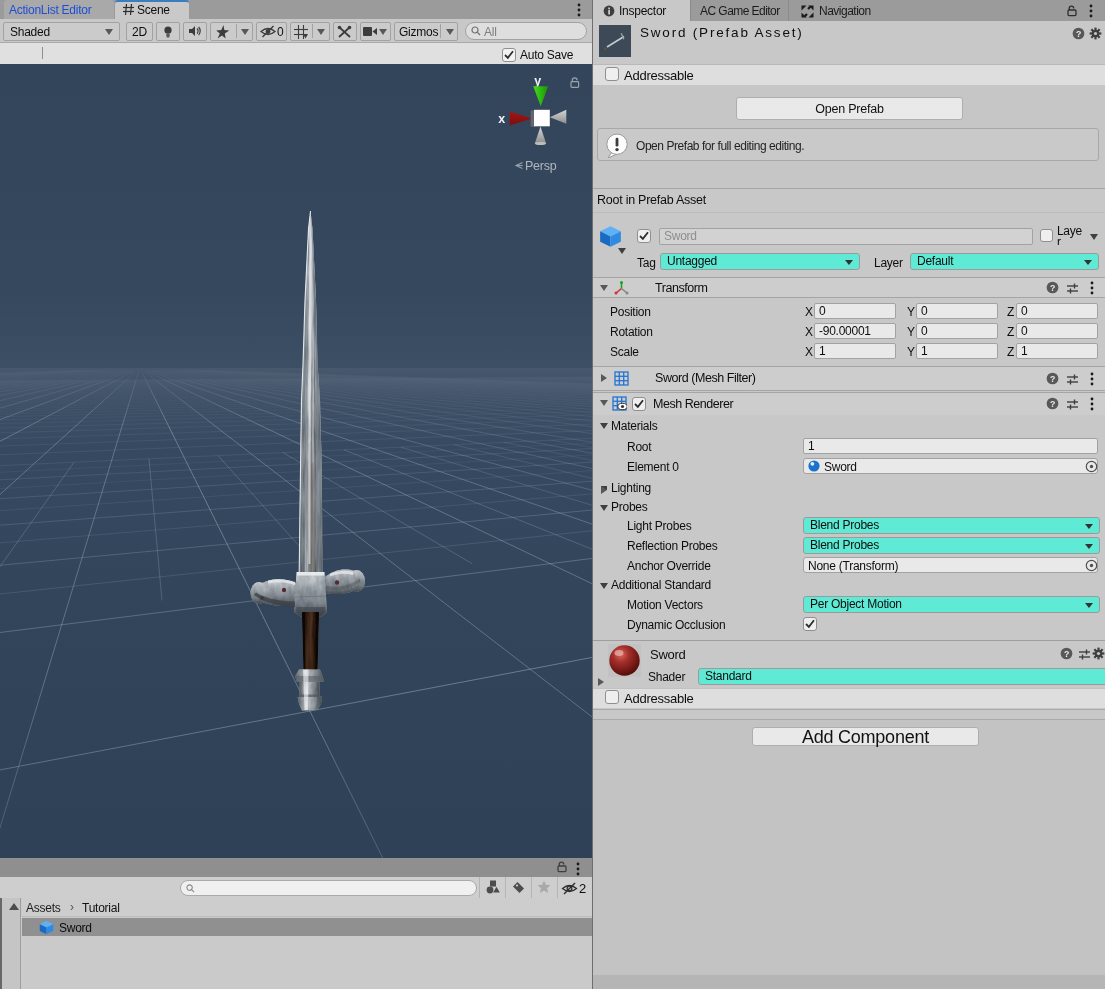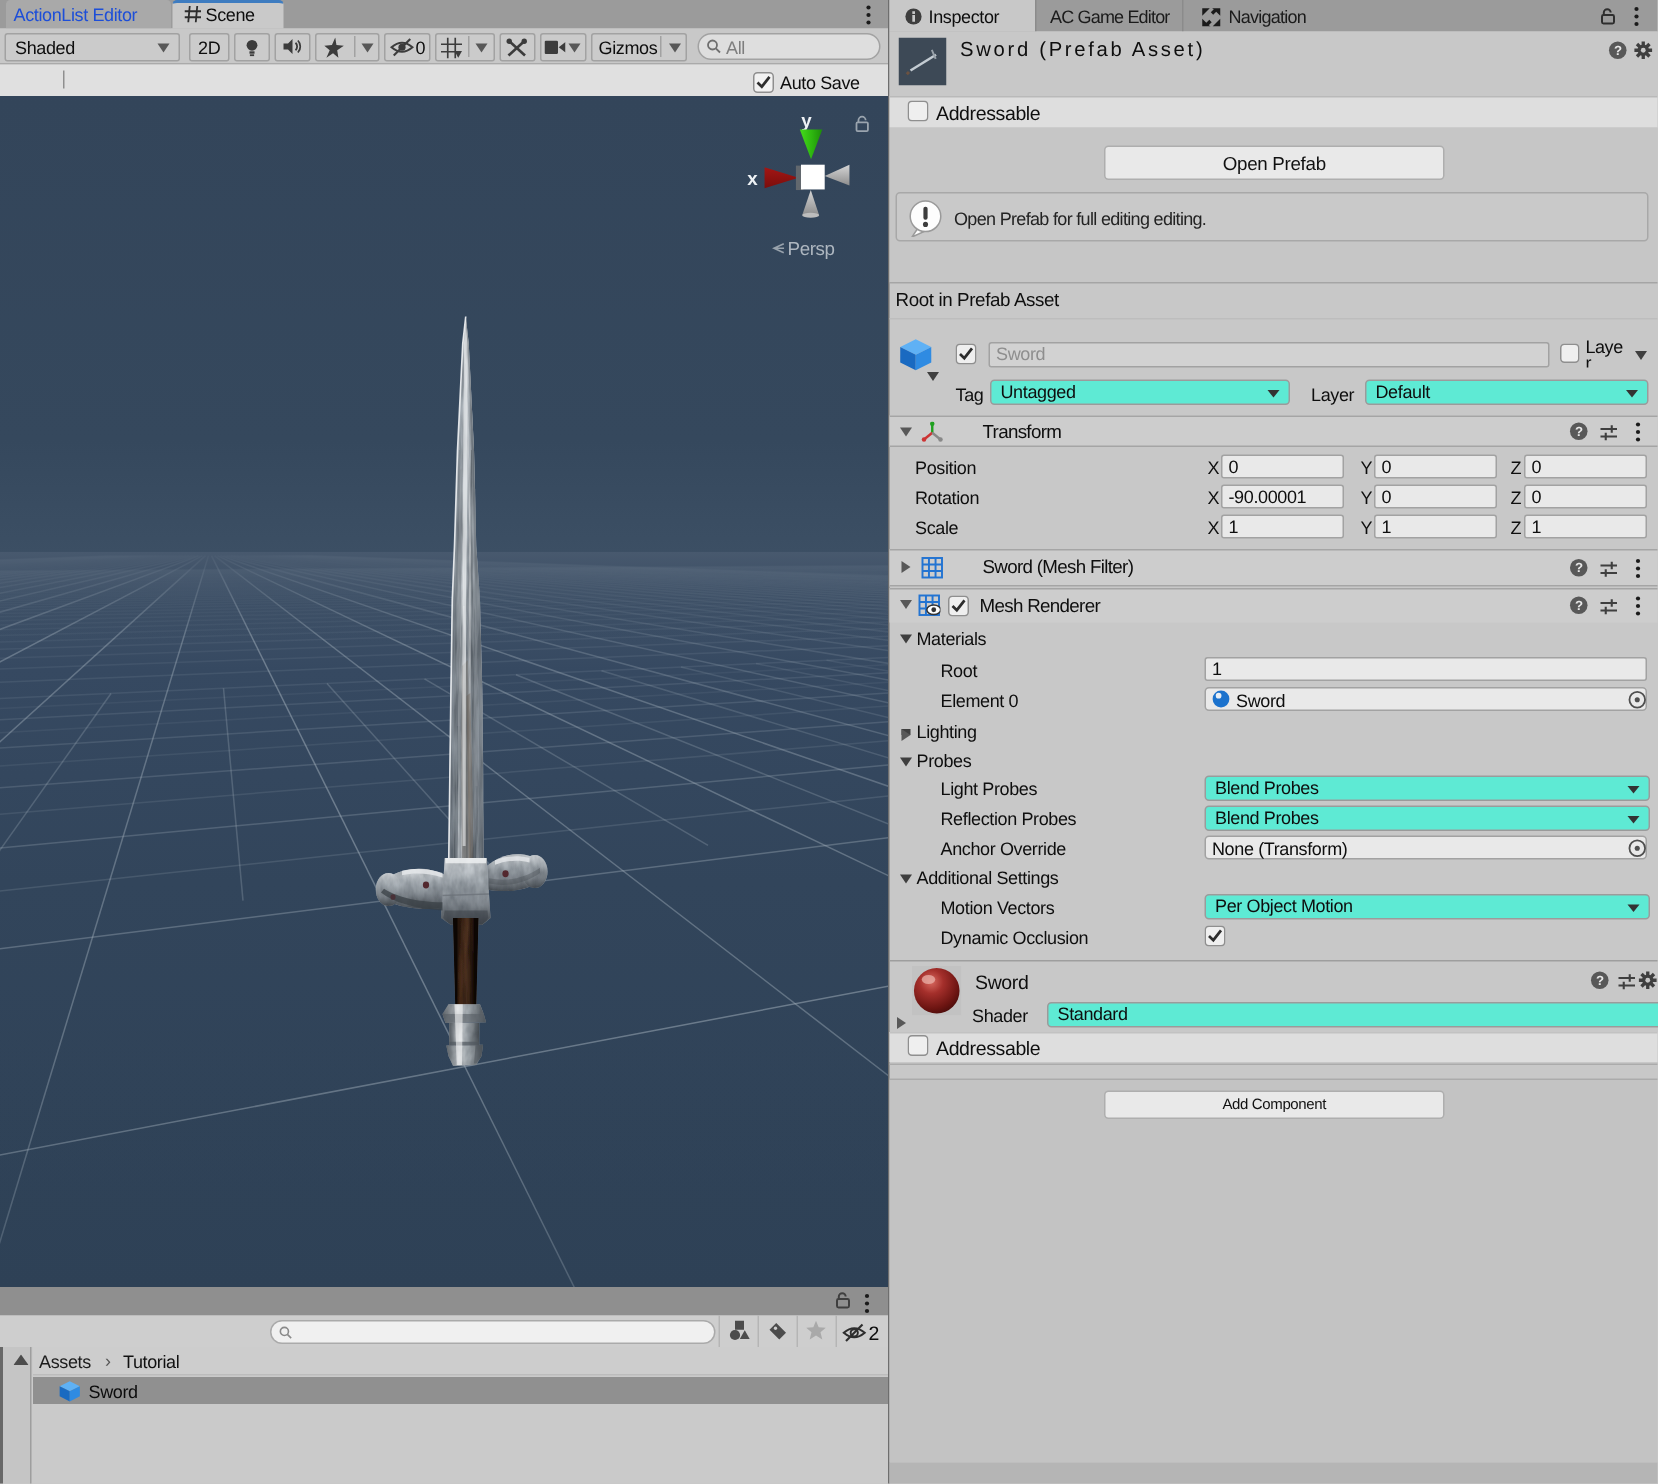--- a/index.html
+++ b/index.html
@@ -729,21 +729,21 @@
 <div class="tx" style="left:627px;top:540px">Reflection Probes</div>
 <div class="drop" style="left:803px;top:537px;width:297px;height:17px">Blend Probes</div>
 <div class="tx" style="left:627px;top:560px">Anchor Override</div>
 <div class="objfld" style="left:803px;top:557px;width:295px;height:16px"></div>
 <div class="tx" style="left:808px;top:560px">None (Transform)</div>
 <svg class="ic" style="left:1085px;top:559px" width="13" height="13" viewBox="0 0 13 13">
     <circle cx="6.5" cy="6.5" r="5.2" fill="none" stroke="#4f4f4f" stroke-width="1.2"></circle>
     <circle cx="6.5" cy="6.5" r="1.7" fill="#4f4f4f"></circle>
   </svg>
 <div class="tri-d" style="left:600px;top:583px;border-top-color:#3f3f3f"></div>
-<div class="tx bold" style="left:611px;top:579px">Additional Settings</div>
+<div class="tx bold" style="left:611px;top:579px">Additional Standard</div>
 <div class="tx" style="left:627px;top:599px">Motion Vectors</div>
 <div class="drop" style="left:803px;top:596px;width:297px;height:17px">Per Object Motion</div>
 <div class="tx" style="left:627px;top:619px">Dynamic Occlusion</div>
 <svg class="ic" style="left:803px;top:617px" width="14" height="14" viewBox="0 0 14 14">
     <rect x="0.5" y="0.5" width="13" height="13" rx="2.5" fill="#efefef" stroke="#8f8f8f"></rect>
     <polyline points="3,7.0 5.88,9.8 11,3.2" fill="none" stroke="#2d2d2d" stroke-width="1.8"></polyline>
   </svg>
 <div class="hline" style="top:640px;background:#9e9e9e"></div>
 <svg class="ic" style="left:608px;top:644px" width="33" height="33" viewBox="0 0 33 33">
       <defs>
@@ -787,13 +787,13 @@
 <div class="drop" style="left:698px;top:668px;width:458px;height:17px">Standard</div>
 <div class="tri-r" style="left:598px;top:678px"></div>
 <div class="abs" style="left:593px;top:688px;width:512px;height:20px;background:#dedede;border-top:1px solid #c2c2c2"></div>
 <svg class="ic" style="left:605px;top:690px" width="14" height="14" viewBox="0 0 14 14">
     <rect x="0.5" y="0.5" width="13" height="13" rx="2.5" fill="#efefef" stroke="#8f8f8f"></rect>
   </svg>
 <div class="tx" style="left:624px;top:692px;font-size:13px">Addressable</div>
 <div class="hline" style="top:709px;background:#ababab"></div>
 <div class="hline" style="top:719px;background:#ababab"></div>
 <div class="abs" style="left:593px;top:720px;width:512px;height:255px;background:#c3c3c3"></div>
-<div class="btn" style="left:736px;top:727px;width:227px;height:19px;line-height:18px;font-size:10px">Add Component</div>
+<div class="btn" style="left:752px;top:727px;width:227px;height:19px;line-height:18px;font-size:18px">Add Component</div>
 <div class="abs" style="left:593px;top:975px;width:512px;height:14px;background:#b5b5b5"></div>
 </body></html>

